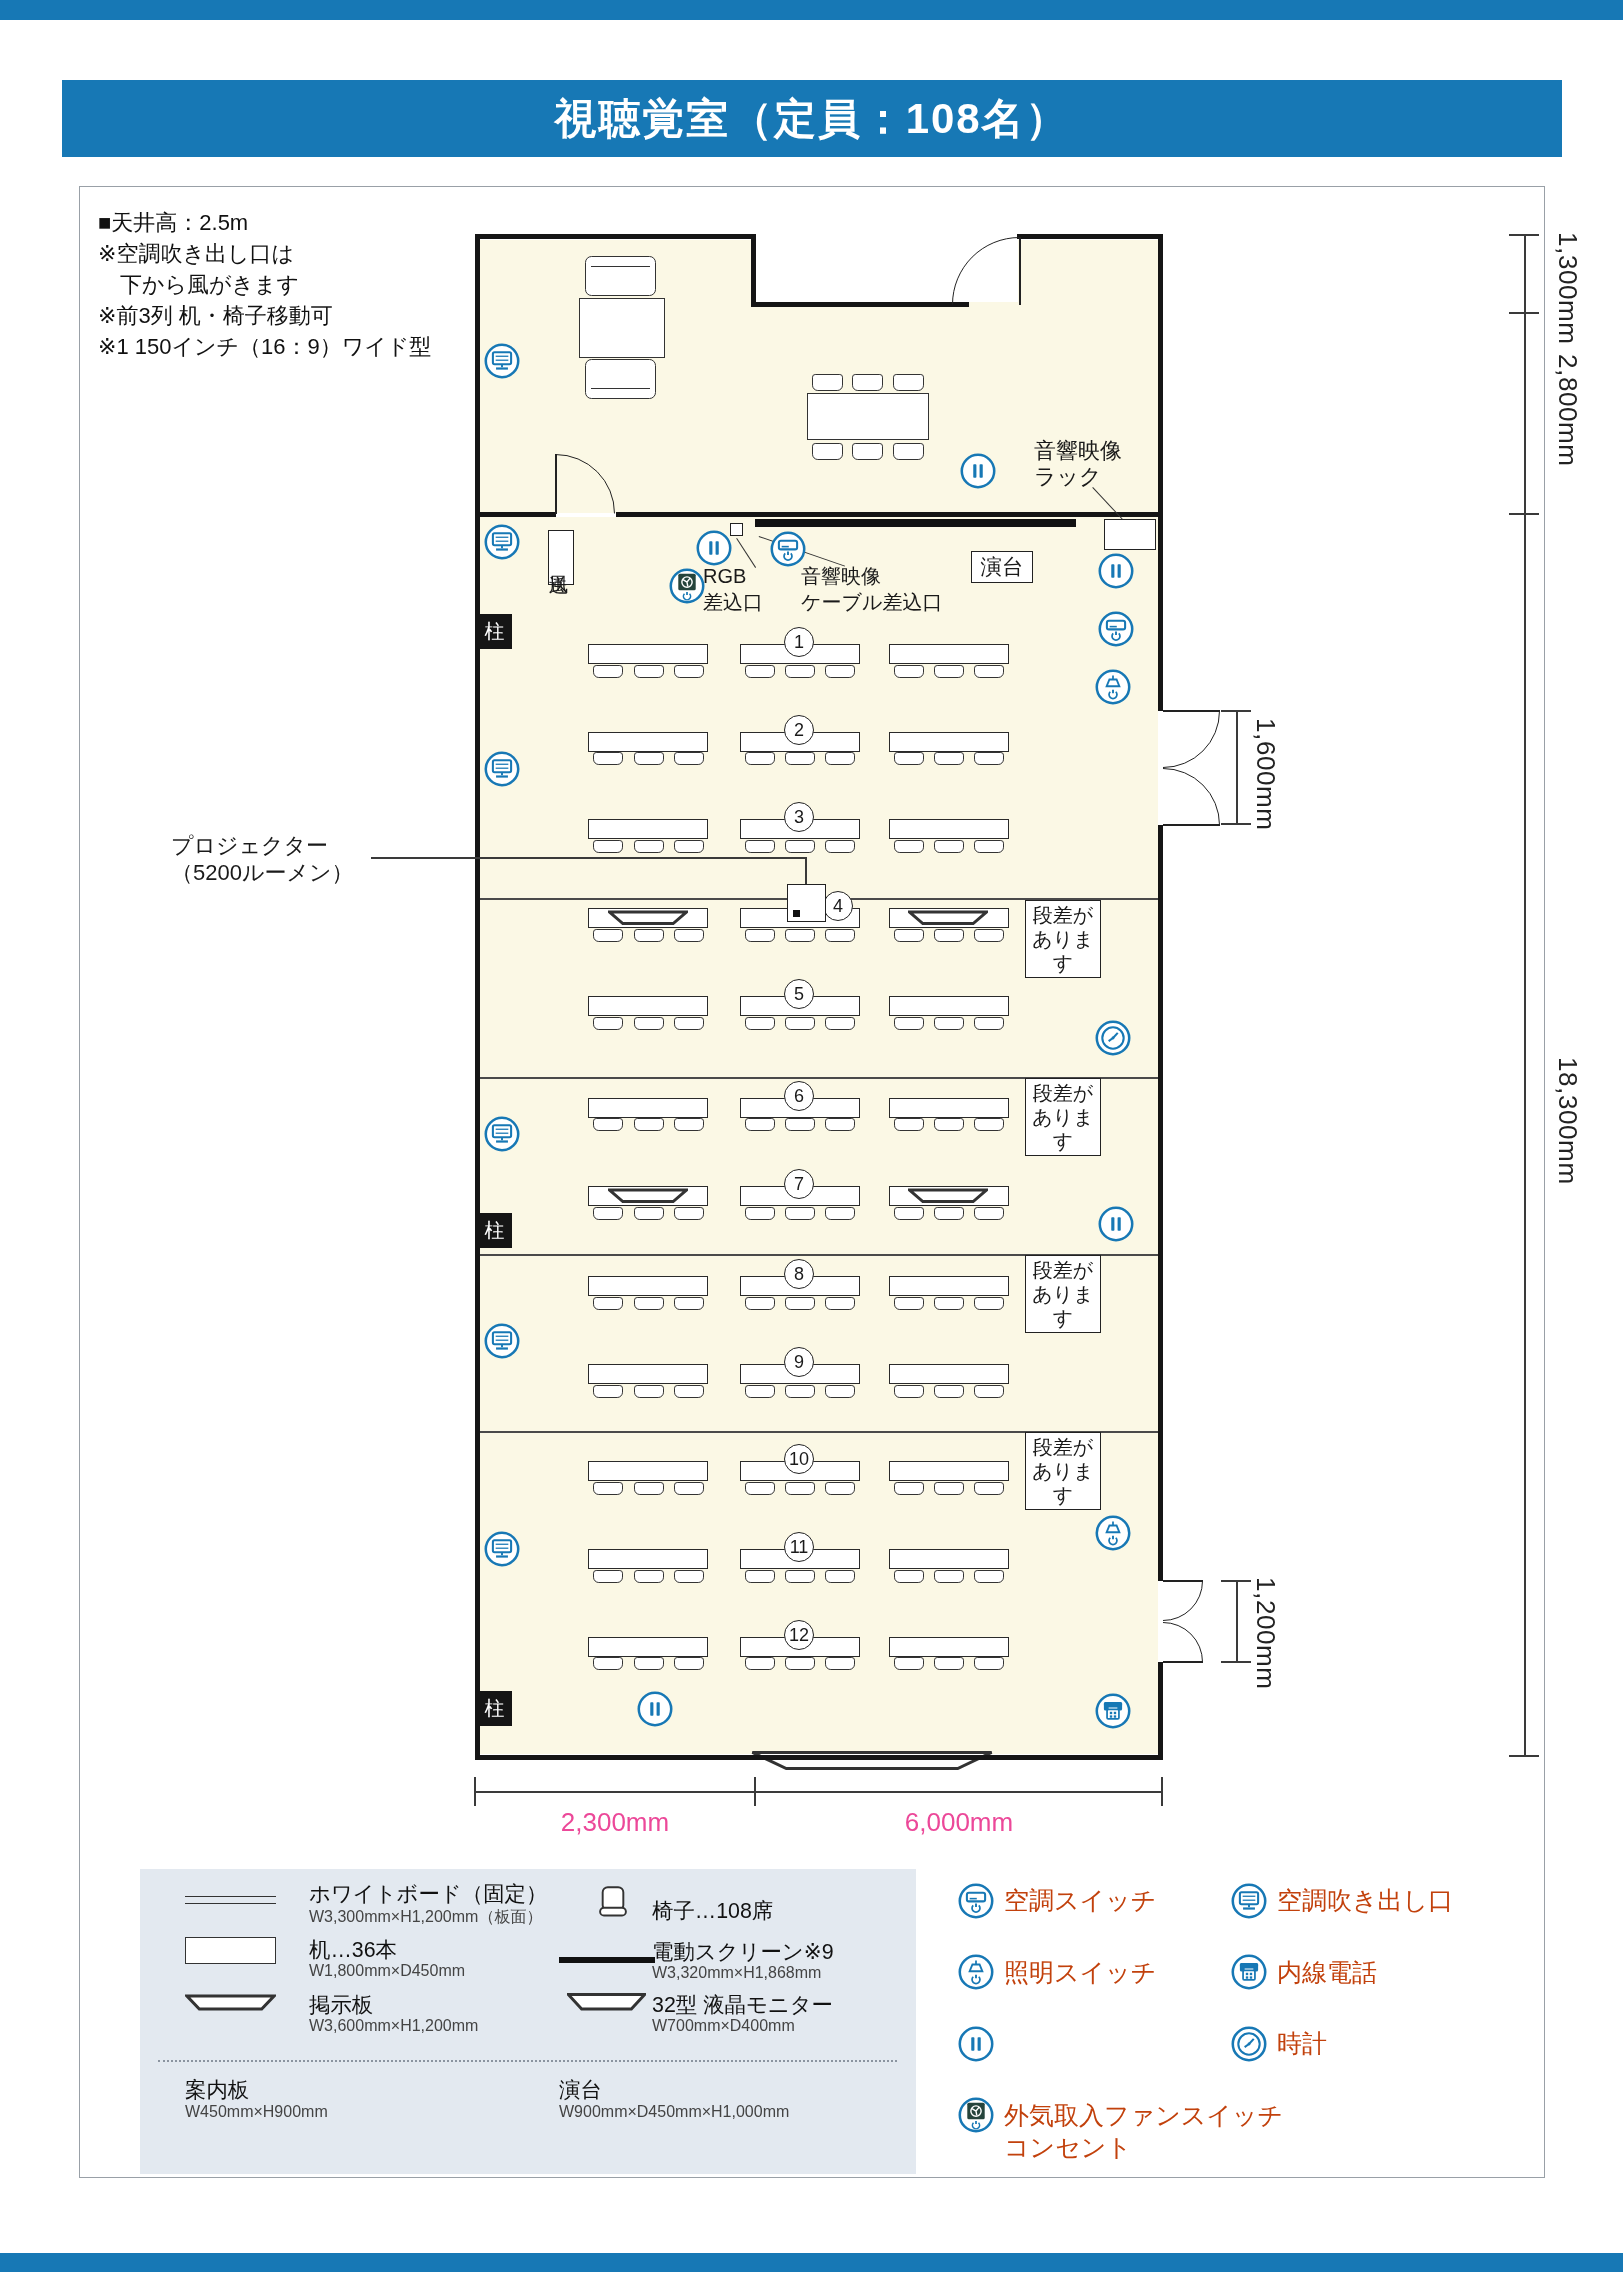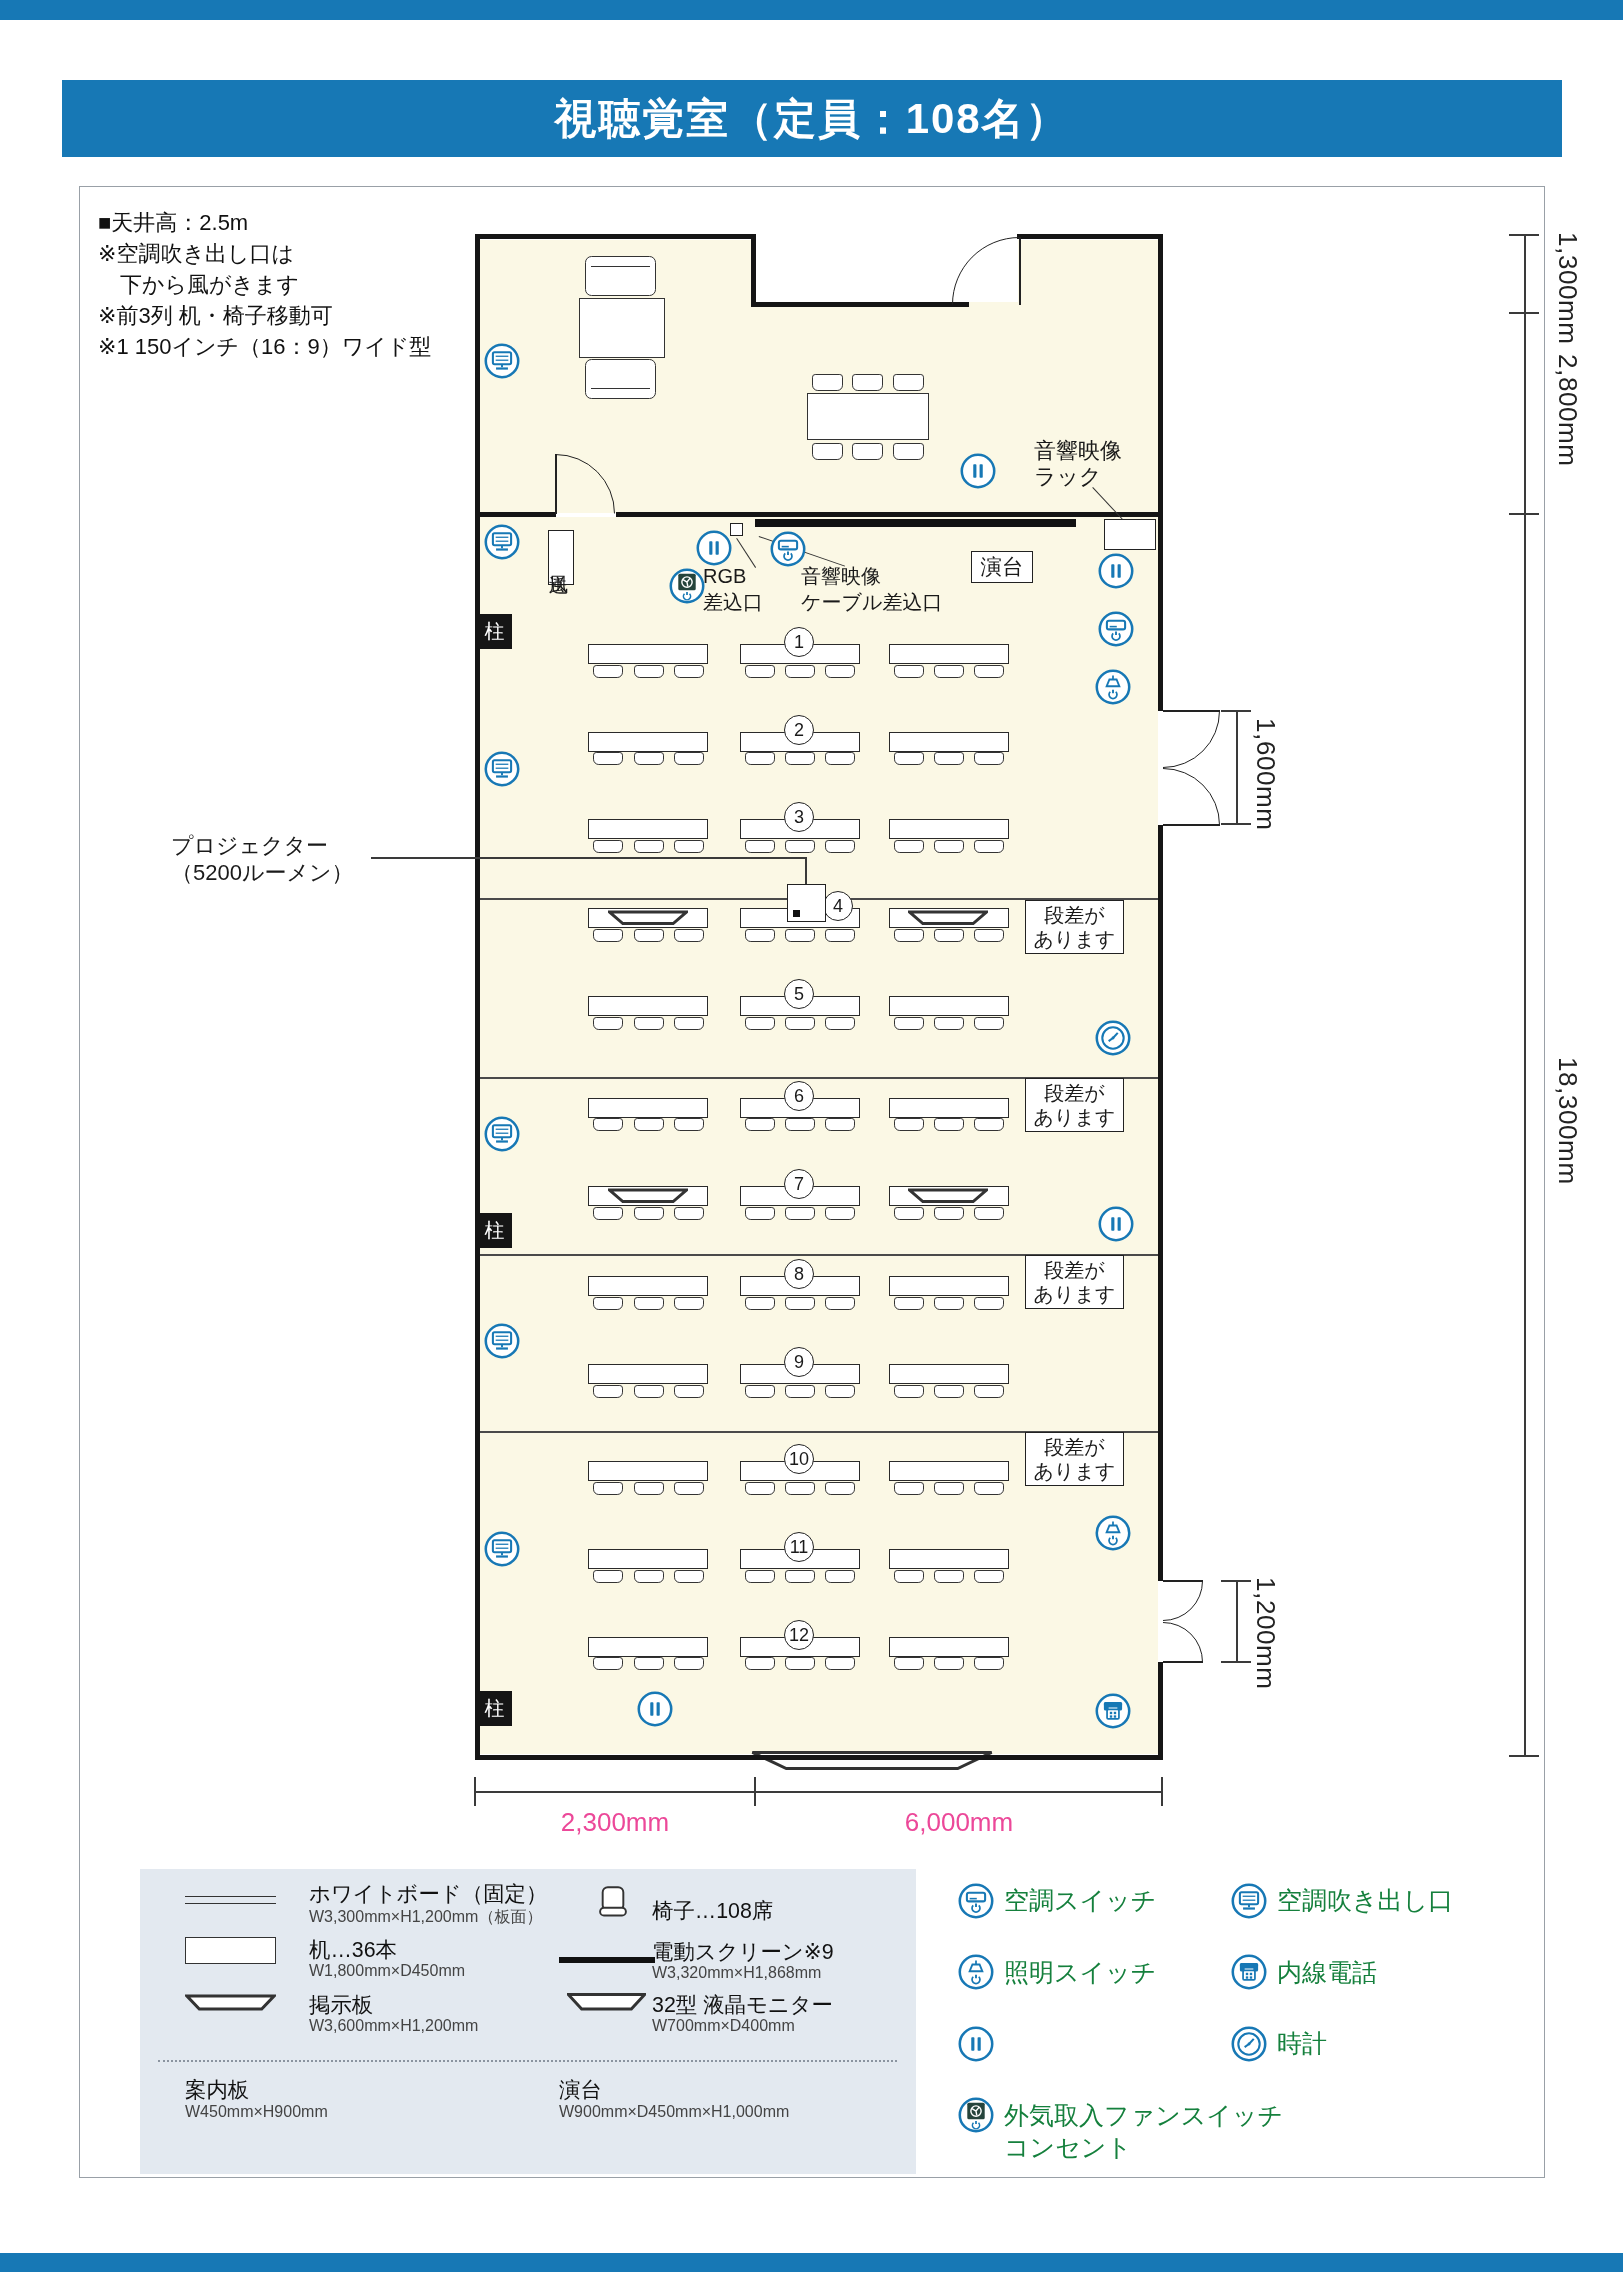--- a/index.html
+++ b/index.html
@@ -24,28 +24,28 @@
   .furn.flip>i{top:auto;bottom:9px}
   .tbl{position:absolute;background:#fff;border:1.9px solid #333}
   .picon{position:absolute;width:38px;height:38px;overflow:visible}
   .mon{position:absolute}
   .leader{position:absolute;height:0;border-top:1.9px solid #333;transform-origin:0 0}
   .dimline{position:absolute;background:#3a3a3a}
   .vdim{position:absolute;writing-mode:vertical-rl;font-size:26px;color:#222;letter-spacing:0.6px;white-space:nowrap}
   .hdim{position:absolute;font-size:26px;color:#ec4899;text-align:center}
   .note{font-size:22px;line-height:31px;color:#111;white-space:nowrap}
   .cell2{display:flex;flex-direction:column;justify-content:center}
-  .step{position:absolute;width:99px;background:#fff;border:1.9px solid #222;text-align:center;
+  .step{position:absolute;width:76px;background:#fff;border:1.9px solid #222;text-align:center;
     font-size:20px;line-height:24px;padding:1.9px 0}
   .pillar{position:absolute;width:35px;height:35px;background:#151515;color:#fff;font-size:20px;
     display:flex;align-items:center;justify-content:center}
   .legendbox{position:absolute;left:60px;top:1682px;width:776px;height:305px;background:#e3e9f0}
   .llabel{position:absolute;font-size:21.4px;color:#111;white-space:nowrap}
   .lsize{position:absolute;font-size:16px;color:#444;white-space:nowrap}
-  .rlabel{position:absolute;font-size:25px;color:#15803d;white-space:nowrap;line-height:28.6px}
+  .rlabel{position:absolute;font-size:25px;color:#c2410c;white-space:nowrap;line-height:28.6px}
   .wbicon{position:absolute;height:7.8px;border-top:1.9px solid #333;border-bottom:1.9px solid #333}
   .ctr{text-align:left}
 </style>
 </head>
 <body>
 
 <svg width="0" height="0" style="position:absolute">
 <defs>
 <symbol id="s-outlet" viewBox="0 0 48 48">
   <circle cx="24" cy="24" r="20.5" fill="#fff" stroke="#1778b5" stroke-width="3.2"></circle>

